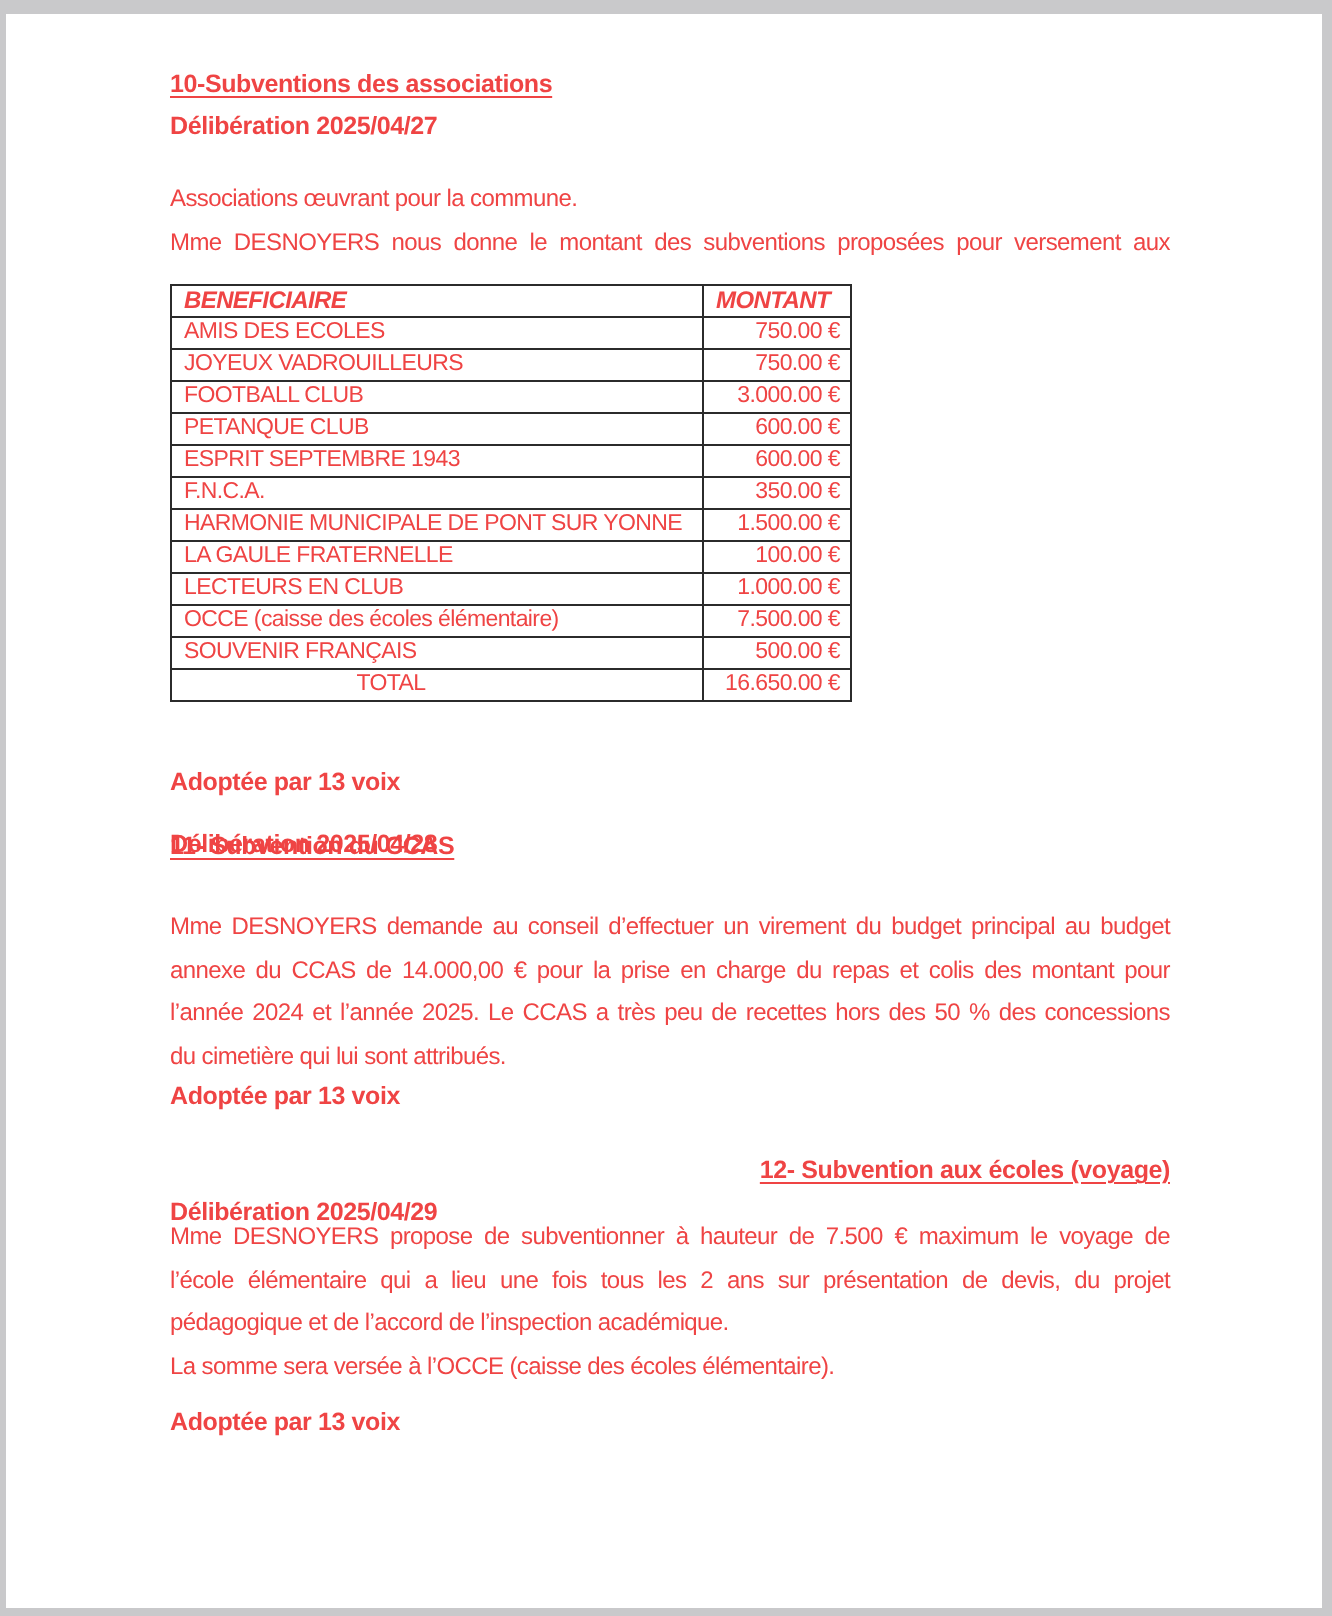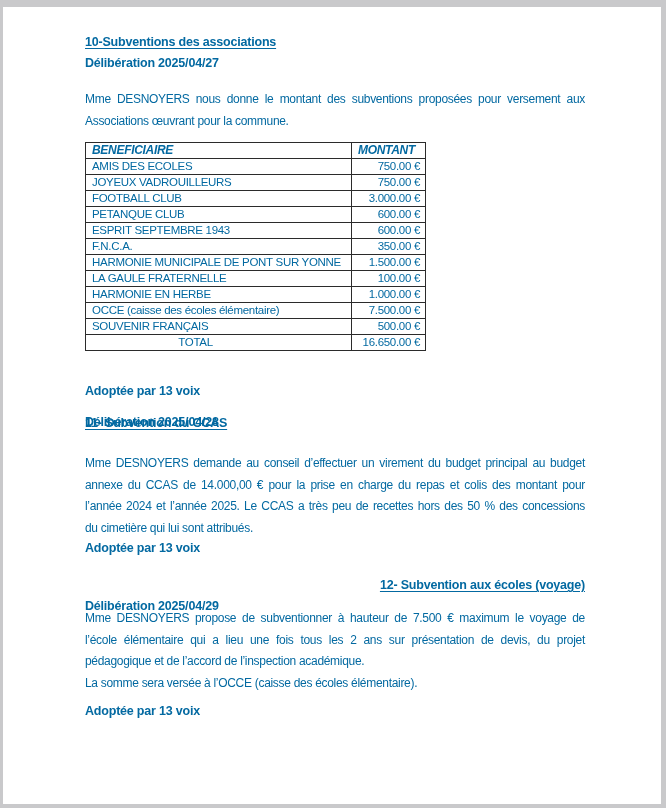--- a/index.html
+++ b/index.html
@@ -3,21 +3,21 @@
 <meta charset="utf-8">
 <title>Scanned council minutes</title>
 <style>
   html,body{margin:0;padding:0;background:#e9e9eb;}
   .page{
     position:relative;
     width:666px;height:808px;
     background:#ffffff;
     overflow:hidden;
     font-family:"Liberation Sans",sans-serif;
-    color:#0369a1;
+    color:#ef4444;
   }
   .edge{position:absolute;background:#c9c9cb;}
   .edge-top{top:0;left:0;width:666px;height:7px;}
   .edge-left{top:0;left:0;width:3px;height:808px;}
   .edge-right{top:0;right:0;width:5px;height:808px;}
   .edge-bottom{bottom:0;left:0;width:666px;height:4px;}
 
   .blk{position:absolute;left:85px;width:500px;}
 
   .title-line{
@@ -69,22 +69,22 @@
 
 <div class="page">
   <div class="edge edge-top"></div>
   <div class="edge edge-left"></div>
   <div class="edge edge-right"></div>
   <div class="edge edge-bottom"></div>
 
   <div class="blk title-line" style="top:32px;">10-Subventions des associations</div>
   <div class="blk delib-line" style="top:53px;">Délibération 2025/04/27</div>
   <div class="blk para" style="top:89px;">
+    <div class="line last">Associations œuvrant pour la commune.</div>
     <div class="line">Mme DESNOYERS nous donne le montant des subventions proposées pour versement aux</div>
-    <div class="line last">Associations œuvrant pour la commune.</div>
   </div>
 
   <table class="doc-table">
     <colgroup>
         <col class="c-ben">
         <col class="c-amt">
       </colgroup>
     <tbody>
         <tr>
       <th>BENEFICIAIRE</th>
@@ -116,21 +116,21 @@
     </tr>
     <tr>
       <td>HARMONIE MUNICIPALE DE PONT SUR YONNE</td>
       <td class="amt">1.500.00 €</td>
     </tr>
     <tr>
       <td>LA GAULE FRATERNELLE</td>
       <td class="amt">100.00 €</td>
     </tr>
     <tr>
-      <td>HARMONIE EN HERBE</td>
+      <td>LECTEURS EN CLUB</td>
       <td class="amt">1.000.00 €</td>
     </tr>
     <tr>
       <td>OCCE (caisse des écoles élémentaire)</td>
       <td class="amt">7.500.00 €</td>
     </tr>
     <tr>
       <td>SOUVENIR FRANÇAIS</td>
       <td class="amt">500.00 €</td>
     </tr>

